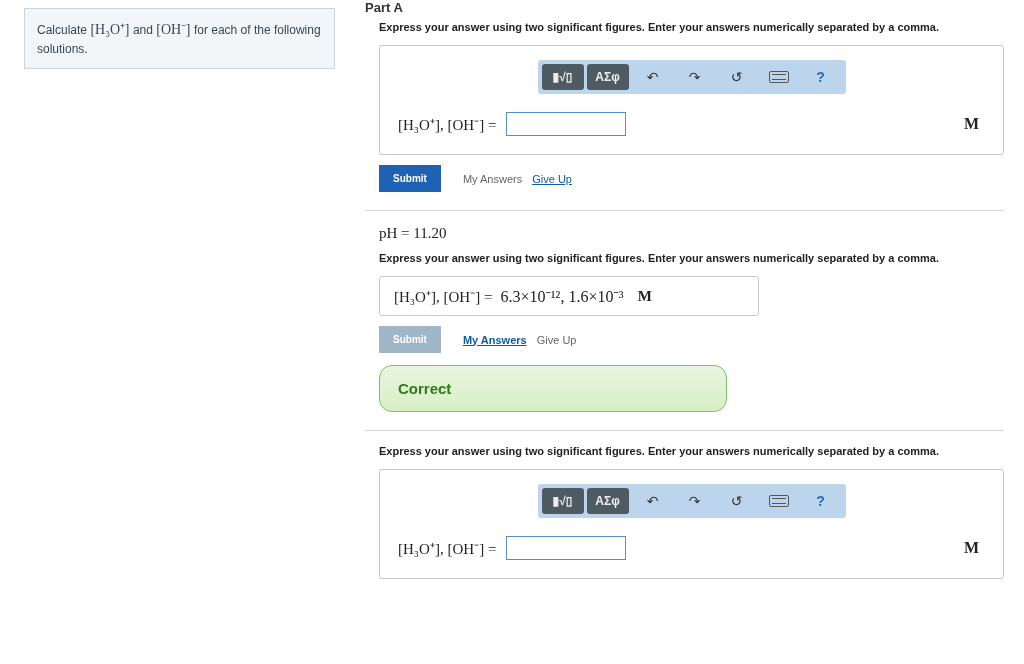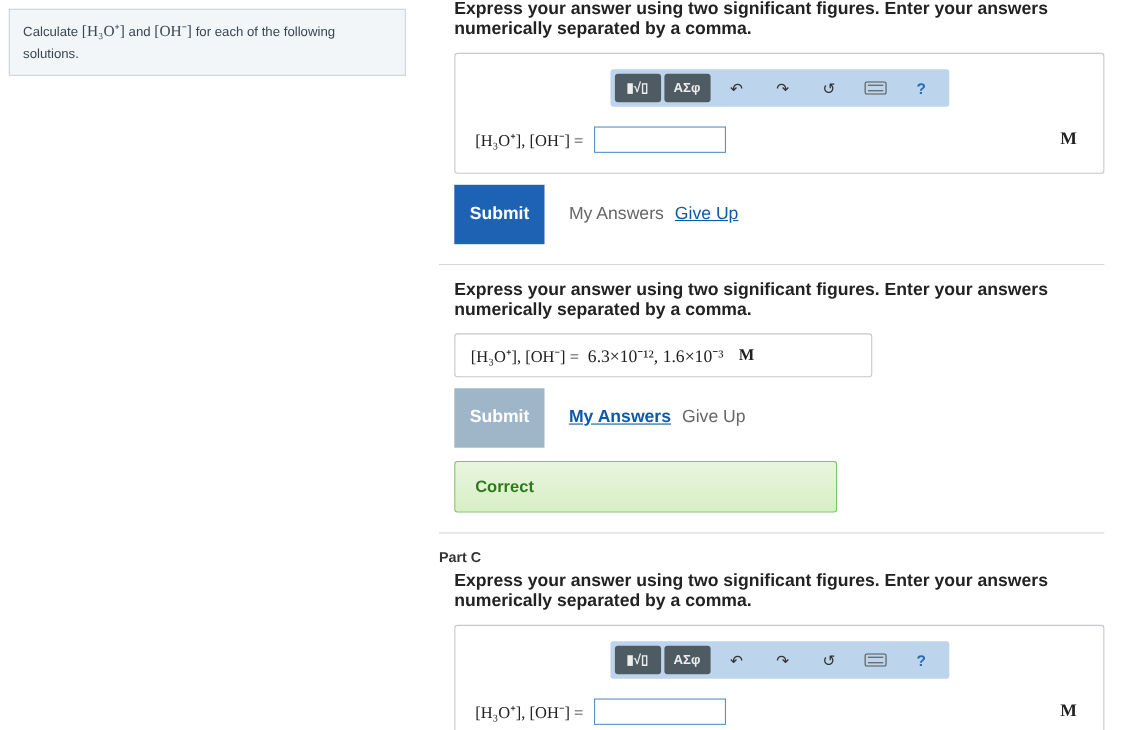--- a/index.html
+++ b/index.html
@@ -1,43 +1,43 @@
 <!DOCTYPE html>
 <html><head>
 <meta charset="utf-8">
 <style>
   html,body{margin:0;padding:0;font-family:Arial,Helvetica,sans-serif;font-size:12px;color:#222;background:#fff}
   .page{display:flex;align-items:flex-start;}
-  .sidebar{width:369px;padding:8px 0 0 8px;box-sizing:border-box}
+  .sidebar{width:335px;padding:8px 0 0 24px;box-sizing:border-box}
   .sidebox{border:1px solid #c9d4df;background:#f3f6f9;padding:10px 12px;line-height:1.5;color:#3a4650;font-size:12px}
   .content{flex:1;padding:0 20px 20px 30px}
   .part{margin-bottom:8px}
   .part-title{font-weight:bold;font-size:13px;margin:0 0 6px 0;color:#333}
   .indent{padding-left:14px}
   .ph{margin:0 0 10px 0;font-size:13px}
-  .instr{font-weight:bold;font-size:16px;margin:0 0 12px 0;color:#222}
+  .instr{font-weight:bold;font-size:11px;margin:0 0 12px 0;color:#222}
   .ansbox{border:1px solid #c5c8cc;border-radius:3px;padding:14px 18px 18px 18px;max-width:590px;position:relative}
   .toolbar{display:flex;align-items:center;gap:0;background:#bcd4ec;border-radius:3px;padding:4px;width:max-content;margin:0 auto 18px auto}
   .tbtn{display:inline-flex;align-items:center;justify-content:center;height:26px;min-width:30px;padding:0 6px;border-radius:3px;font-size:14px;color:#333;cursor:pointer}
   .tbtn.dark{background:#4f5b63;color:#eee;margin-right:3px;font-weight:bold;font-size:12px}
   .tbtn.help{color:#2a6ab0;font-weight:bold}
   .eqline{display:flex;align-items:center;gap:10px}
   .expr{font-family:'Times New Roman',serif;font-size:15px}
   .txtin{border:1px solid #5a8fc4;height:22px;width:110px;padding:0 4px;font-size:13px}
   .unit{font-family:'Times New Roman',serif;font-weight:bold;font-size:16px;margin-left:auto;padding-right:6px}
   .actions{display:flex;align-items:center;gap:22px;margin-top:10px}
-  .submit{background:#1e62b4;color:#fff;border:none;padding:18px 14px;font-weight:bold;font-size:16px;cursor:pointer}
+  .submit{background:#1e62b4;color:#fff;border:none;padding:8px 14px;font-weight:bold;font-size:10px;cursor:pointer}
   .submit.disabled{background:#9fb6c9;cursor:default}
-  .link{color:#0f5aa8;font-size:16px;cursor:pointer}
+  .link{color:#0f5aa8;font-size:11px;cursor:pointer}
   .link.u{text-decoration:underline}
   .link.b{font-weight:bold}
   .gray{color:#666}
   .ansbox2{border:1px solid #c5c8cc;border-radius:3px;padding:8px 14px;max-width:350px;display:flex;align-items:center;gap:8px}
   .val{font-family:'Times New Roman',serif;font-size:16px}
-  .correct{border:1px solid #7fc06a;background:linear-gradient(#e9f5df,#d7efc5);border-radius:3px;padding:14px 18px;max-width:310px;margin-top:12px;color:#2f7a18;font-weight:bold;font-size:15px}
+  .correct{border:1px solid #7fc06a;background:linear-gradient(#e9f5df,#d7efc5);border-radius:13px;padding:14px 18px;max-width:310px;margin-top:12px;color:#2f7a18;font-weight:bold;font-size:15px}
   hr.sep{border:none;border-top:1px solid #d4d7da;margin:18px 0 14px 0}
   .kbd-icon{display:inline-block;border:1px solid #555;border-radius:2px;width:18px;height:10px;position:relative}
   .kbd-icon::before{content:"";position:absolute;inset:2px;border-top:1px solid #555;border-bottom:1px solid #555}
 </style>
 </head>
 <body>
 
 <div class="page">
   <div class="sidebar">
     <div class="sidebox">
@@ -45,20 +45,21 @@
       <span class="expr" style="font-size:14px">[H₃O⁺]</span>
       <span> and </span>
       <span class="expr" style="font-size:14px">[OH⁻]</span>
       <span> for each of the following solutions.</span>
     </div>
   </div>
 
   <div class="content">
 
     <div class="part">
+      <div class="part-title">Part A</div>
       <div class="indent">
         <div class="instr">Express your answer using two significant figures. Enter your answers numerically separated by a comma.</div>
 
         <div class="ansbox">
           <div class="toolbar">
             <span class="tbtn dark">▮√▯</span>
             <span class="tbtn dark">ΑΣφ</span>
             <span class="tbtn">↶</span>
             <span class="tbtn">↷</span>
             <span class="tbtn">↺</span>
@@ -81,20 +82,21 @@
             <span class="link u">Give Up</span>
           </span>
         </div>
       </div>
     </div>
 
     <hr class="sep">
 
     <div class="part">
       <div class="indent">
+        <div class="ph expr">pH = 11.20</div>
         <div class="instr">Express your answer using two significant figures. Enter your answers numerically separated by a comma.</div>
 
         <div class="ansbox2">
           <span class="expr">[H₃O⁺], [OH⁻] =</span>
           <span class="val">6.3×10⁻¹², 1.6×10⁻³</span>
           <span class="expr" style="font-weight:bold;margin-left:6px">M</span>
         </div>
 
         <div class="actions">
           <button class="submit disabled">Submit</button>
@@ -104,21 +106,20 @@
           </span>
         </div>
 
         <div class="correct">Correct</div>
       </div>
     </div>
 
     <hr class="sep">
 
     <div class="part">
-      <div class="part-title">Part C</div>
       <div class="indent">
         <div class="instr">Express your answer using two significant figures. Enter your answers numerically separated by a comma.</div>
 
         <div class="ansbox">
           <div class="toolbar">
             <span class="tbtn dark">▮√▯</span>
             <span class="tbtn dark">ΑΣφ</span>
             <span class="tbtn">↶</span>
             <span class="tbtn">↷</span>
             <span class="tbtn">↺</span>

